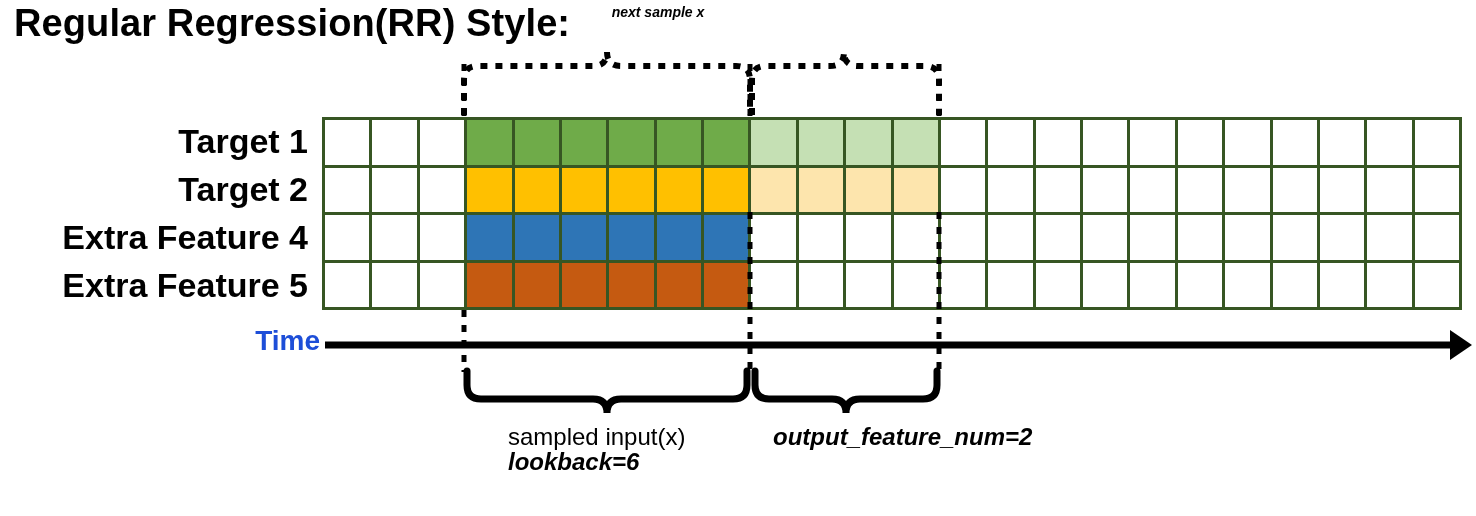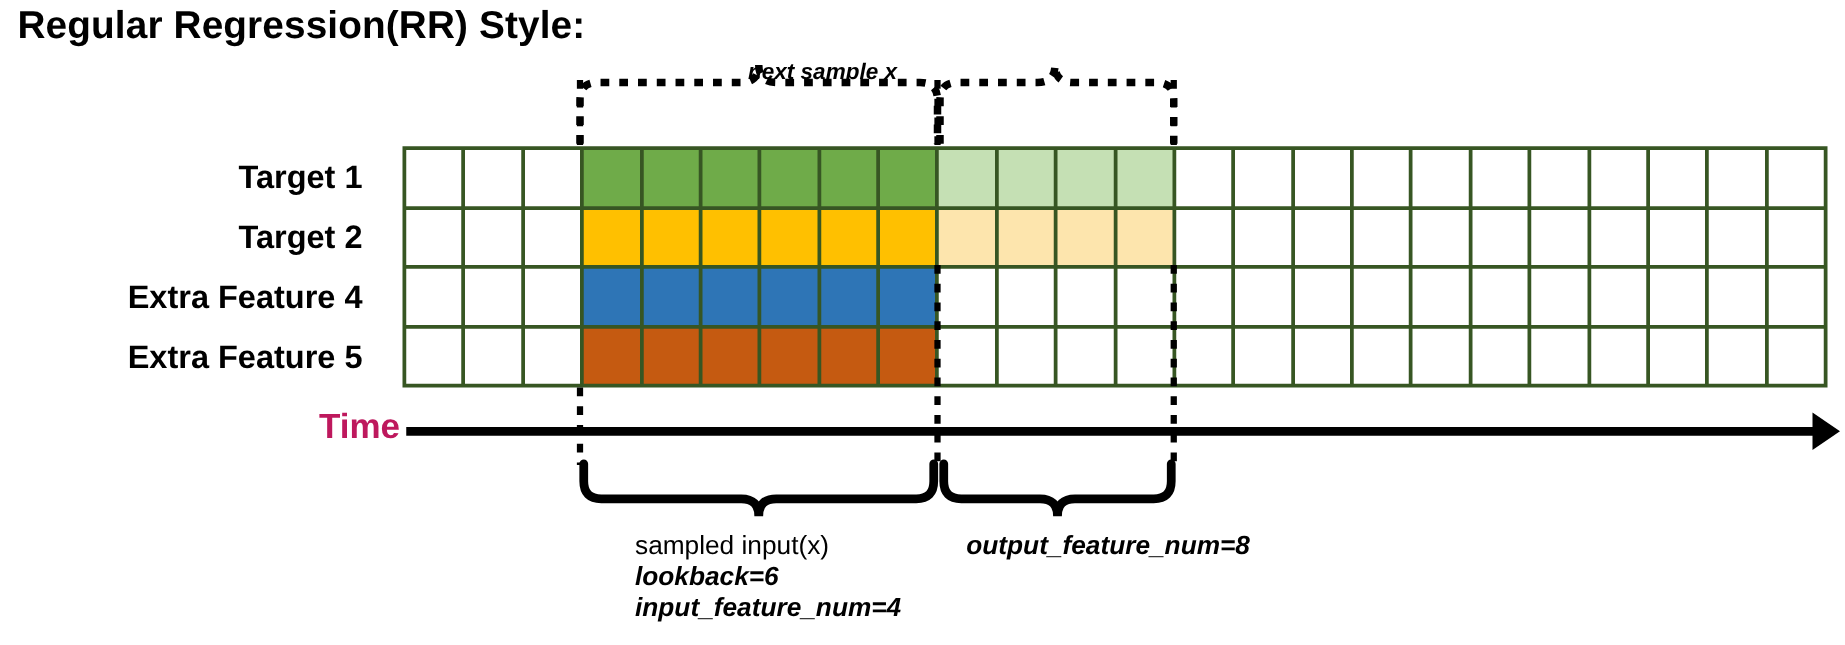--- a/index.html
+++ b/index.html
@@ -7,29 +7,29 @@
     width:1476px;height:516px;background:#ffffff;overflow:hidden;
     font-family:"Liberation Sans",sans-serif;
     position:relative;
   }
   #stage{position:absolute;left:0;top:0;width:1476px;height:516px;}
   .abs{position:absolute;}
 
   
   #title{
     left:14px;top:2px;
-    font-size:31px;font-weight:700;color:#000;
+    font-size:38px;font-weight:700;color:#000;
     letter-spacing:0.1px;white-space:nowrap;
   }
 
   
   .row-label{
-    font-size:26px;font-weight:700;color:#000;
+    font-size:34px;font-weight:700;color:#000;
     text-align:right;white-space:nowrap;
-    width:260px;left:30px;height:48px;line-height:48px;
+    width:260px;left:48px;height:48px;line-height:48px;
   }
 
   
   #grid{
     left:322px;top:117px;
     width:1140px;height:193px;
     background:#375623;
     display:grid;
     grid-template-columns:repeat(24,1fr);
     grid-template-rows:repeat(4,1fr);
@@ -41,36 +41,36 @@
   .cell.green      {background:#6fab49;}
   .cell.green-lt   {background:#c5e0b4;}
   .cell.yellow     {background:#ffc000;}
   .cell.yellow-lt  {background:#fde5ad;}
   .cell.blue       {background:#2e75b6;}
   .cell.orange     {background:#c55a11;}
 
   
   #time-label{
     left:180px;top:325px;width:140px;text-align:right;
-    font-size:28px;font-weight:700;color:#be185d;white-space:nowrap;
+    font-size:28px;font-weight:700;color:#1d4ed8;white-space:nowrap;
   }
 
   
   .caption{
-    font-size:21px;color:#000;line-height:25px;white-space:nowrap;
+    font-size:24px;color:#000;line-height:25px;white-space:nowrap;
     font-family:"Liberation Sans",sans-serif;
   }
   #cap-x{left:508px;top:424px;}
   #cap-y{left:773px;top:424px;}
   .cap-strong{font-weight:700;font-style:italic;}
 
   
   .brace-label{
-    font-size:18px;font-style:italic;font-weight:700;color:#000;
-    white-space:nowrap;text-align:center;margin-top:43px;
+    font-size:14px;font-style:italic;font-weight:700;color:#000;
+    white-space:nowrap;text-align:center;
   }
   #lbl-next-x{left:488px;top:4px;width:340px;}
   #lbl-next-y{left:760px;top:4px;width:330px;}
 
   svg.overlay{position:absolute;left:0;top:0;width:1476px;height:516px;pointer-events:none;}
 </style>
 </head>
 <body>
 
 <div id="stage">
@@ -181,24 +181,23 @@
       <div class="cell"></div>
     </div>
 
   <div class="abs" id="time-label">Time</div>
 
   <div class="abs brace-label" id="lbl-next-x">next sample x</div>
 
   <div class="abs caption" id="cap-x">
     <div>sampled input(x)</div>
     <div class="cap-strong">lookback=6</div>
-    <div class="cap-strong">input_feature_num=4</div>
   </div>
   <div class="abs caption" id="cap-y">
-    <div class="cap-strong">output_feature_num=8</div>
+    <div class="cap-strong">output_feature_num=2</div>
   </div>
 
   <svg class="overlay" viewBox="0 0 1476 516">
 
     <g stroke="#000" stroke-width="5" stroke-dasharray="7 8" stroke-linecap="butt" fill="none">
       <line x1="464" y1="64" x2="464" y2="117"></line>
       <line x1="464" y1="310" x2="464" y2="372"></line>
 
       <line x1="750" y1="64" x2="750" y2="117"></line>
       <line x1="750" y1="212" x2="750" y2="372"></line>

